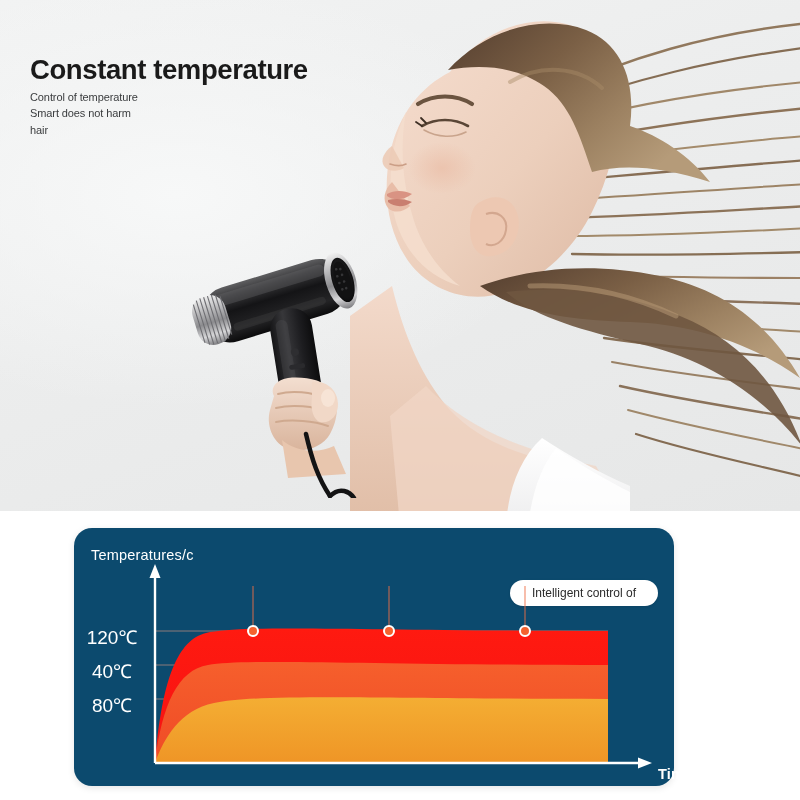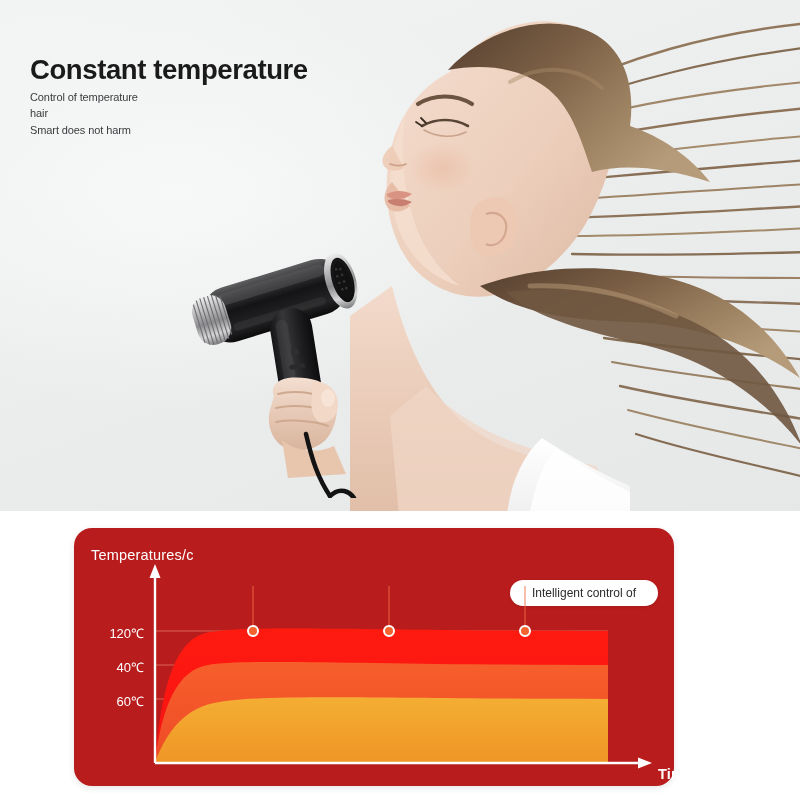--- a/index.html
+++ b/index.html
@@ -33,41 +33,41 @@
 
   
   .model-wrap { position:absolute; left:330px; top:-14px; width:480px; height:540px; }
 
   
   .dryer { position:absolute; left:178px; top:248px; width:200px; height:250px; }
 
   
   .chart-panel {
     position:absolute; left:74px; top:528px; width:600px; height:258px;
-    background:#b91c1c;
+    background:#0c4a6e;
     border-radius:18px;
     box-shadow:0 2px 7px rgba(0,0,0,0.10);
   }
   .axis-title {
     position:absolute; left:17px; top:19px;
     color:#ffffff; font-size:14.5px; letter-spacing:0.2px; font-weight:normal;
     white-space:nowrap;
   }
   .legend-chip {
     position:absolute; right:16px; top:20px;
     background:#ffffff; border-radius:14px;
     padding:6px 22px;
     font-size:12px; color:#2b2b2b; white-space:nowrap;
     box-shadow:0 1px 3px rgba(0,0,0,0.10);
     margin-top:32px;
   }
   .plot { position:absolute; left:0; top:0; width:652px; height:258px; }
   .ytick {
-    position:absolute; color:#ffffff; font-size:13px;
-    text-align:right; width:64px; white-space:nowrap;
+    position:absolute; color:#ffffff; font-size:19px;
+    text-align:center; width:64px; white-space:nowrap;
   }
   .xlabel {
     position:absolute; left:584px; top:238px;
     color:#ffffff; font-size:14.5px; font-weight:bold; letter-spacing:0.2px;text-align:right;
   }
 </style>
 </head>
 <body>
 
 <div class="hero">
@@ -268,22 +268,22 @@
       <path d="M152 248 C 162 238, 172 244, 176 250" stroke="#131314" stroke-width="4.5" fill="none" stroke-linecap="round"></path>
     </svg>
   </div>
 
   <div class="hero-text">
     <div class="hero-title">
       <div>Constant temperature</div>
     </div>
     <div class="hero-sub">
       <div>Control of temperature</div>
+      <div>Smart does not harm</div>
       <div>hair</div>
-      <div>Smart does not harm</div>
     </div>
   </div>
 </div>
 
 <div class="chart-panel">
 
   <div class="axis-title">Temperatures/c</div>
 
   <div class="legend-chip">Intelligent control of</div>
 
@@ -331,16 +331,16 @@
     <g stroke="#ffffff" stroke-width="2.4">
       <line x1="81" y1="235" x2="81" y2="44"></line>
       <line x1="81" y1="235" x2="570" y2="235"></line>
     </g>
     <polygon points="81,36 75.5,50 86.5,50" fill="#ffffff"></polygon>
     <polygon points="578,235 564,229.5 564,240.5" fill="#ffffff"></polygon>
   </svg>
 
   <div class="ytick" style="left:6px; top:96px;">120℃</div>
   <div class="ytick" style="left:6px; top:130px;">40℃</div>
-  <div class="ytick" style="left:6px; top:164px;">60℃</div>
+  <div class="ytick" style="left:6px; top:164px;">80℃</div>
 
   <div class="xlabel">Time</div>
 </div>
 
 </body></html>

